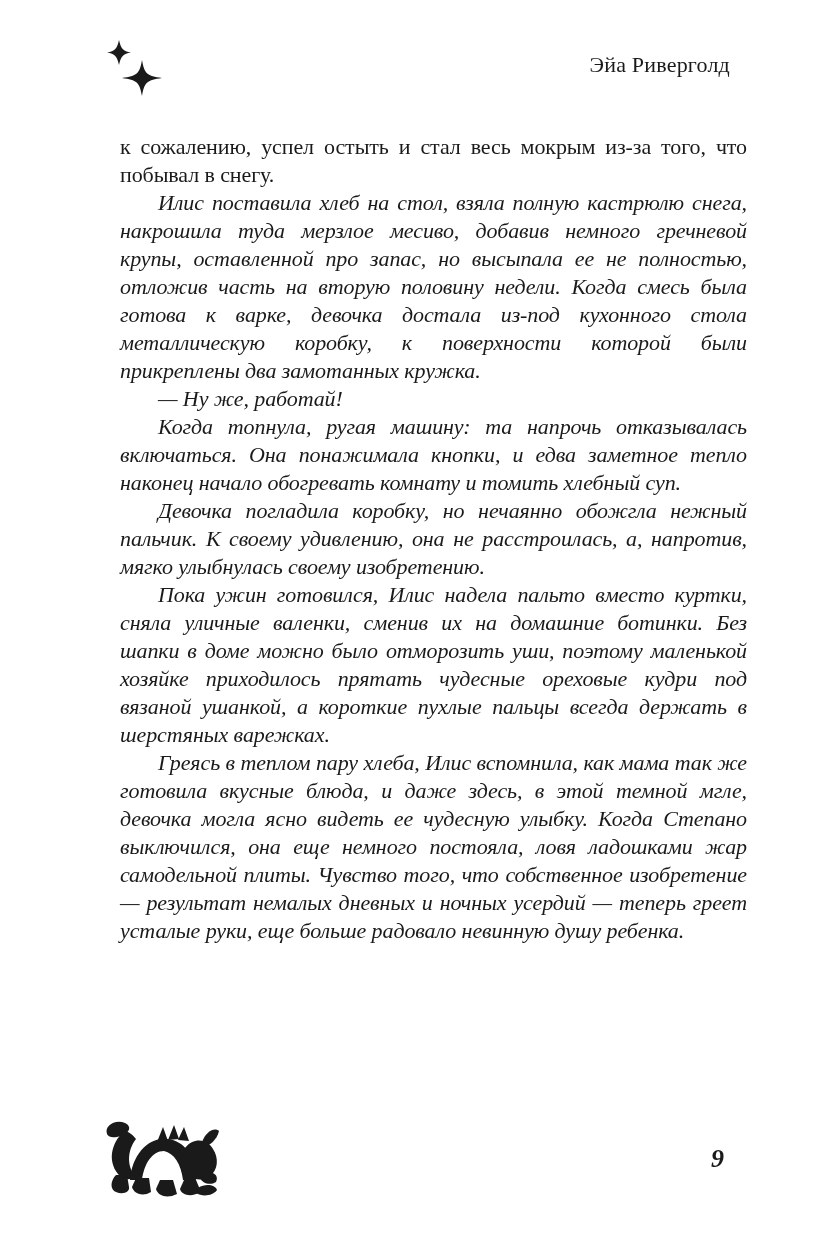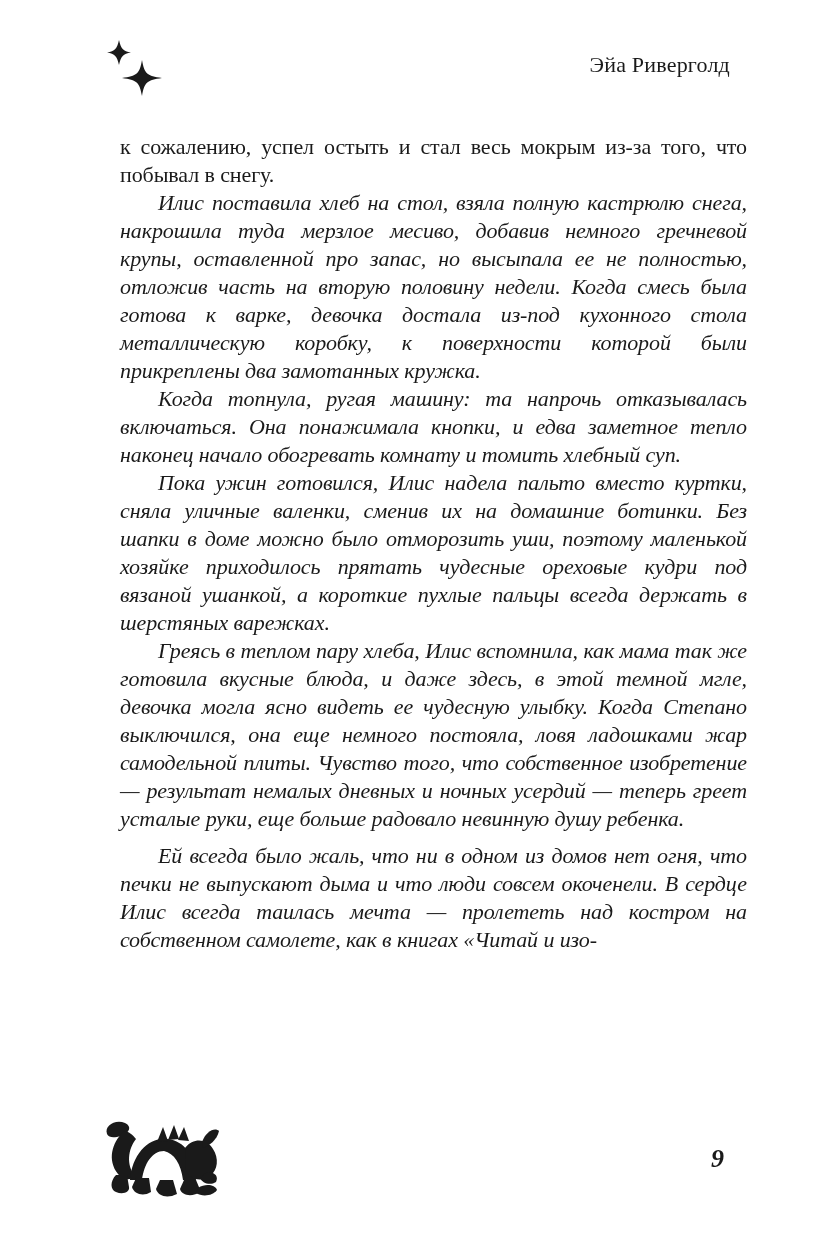--- a/index.html
+++ b/index.html
@@ -84,24 +84,25 @@
       <path fill="#1a1a1a" d="M21 4 C23 13 25 15 33 16.5 C25 18 23 20 21 29 C19 20 17 18 9 16.5 C17 15 19 13 21 4 Z"></path>
       <path fill="#1a1a1a" d="M44 24 C46.5 38 49 40 64 42 C49 44 46.5 46 44 60 C41.5 46 39 44 24 42 C39 40 41.5 38 44 24 Z"></path>
     </svg>
   </span>
 
   <div class="author">Эйа Риверголд</div>
 
   <main class="body-text">
     <p>к сожалению, успел остыть и стал весь мокрым из-за того, что побывал в снегу.</p>
     <p class="indent">Илис поставила хлеб на стол, взяла полную кастрюлю снега, накрошила туда мерзлое месиво, добавив немного гречневой крупы, оставленной про запас, но высыпала ее не полностью, отложив часть на вторую половину недели. Когда смесь была готова к варке, девочка достала из-под кухонного стола металлическую коробку, к поверхности которой были прикреплены два замотанных кружка.</p>
+    <p class="indent">— Ну же, работай!</p>
     <p class="indent">Когда топнула, ругая машину: та напрочь отказывалась включаться. Она понажимала кнопки, и едва заметное тепло наконец начало обогревать комнату и томить хлебный суп.</p>
+    <p class="indent">Девочка погладила коробку, но нечаянно обожгла нежный пальчик. К своему удивлению, она не расстроилась, а, напротив, мягко улыбнулась своему изобретению.</p>
     <p class="indent">Пока ужин готовился, Илис надела пальто вместо куртки, сняла уличные валенки, сменив их на домашние ботинки. Без шапки в доме можно было отморозить уши, поэтому маленькой хозяйке приходилось прятать чудесные ореховые кудри под вязаной ушанкой, а короткие пухлые пальцы всегда держать в шерстяных варежках.</p>
     <p class="indent">Греясь в теплом пару хлеба, Илис вспомнила, как мама так же готовила вкусные блюда, и даже здесь, в этой темной мгле, девочка могла ясно видеть ее чудесную улыбку. Когда Степано выключился, она еще немного постояла, ловя ладошками жар самодельной плиты. Чувство того, что собственное изобретение — результат немалых дневных и ночных усердий — теперь греет усталые руки, еще больше радовало невинную душу ребенка.</p>
-    <p class="indent space-before">Ей всегда было жаль, что ни в одном из домов нет огня, что печки не выпускают дыма и что люди совсем окоченели. В сердце Илис всегда таилась мечта — пролететь над костром на собственном самолете, как в книгах «Читай и изо-</p>
   </main>
 
   <span class="dragon">
     <svg width="116" height="88" viewBox="0 0 116 88" xmlns="http://www.w3.org/2000/svg" aria-hidden="true">
       <g fill="#1a1a1a" fill-rule="evenodd">
 
         <path d="M4 16 C1 8 12 1 22 5 C29 8 27 15 18 18 C11 20 6 20 4 16 Z"></path>
 
         <path d="M20 14 C9 25 4 42 15 56 C19 62 28 63 32 58 C23 47 25 31 33 21 C29 16 24 12 20 14 Z"></path>
 

